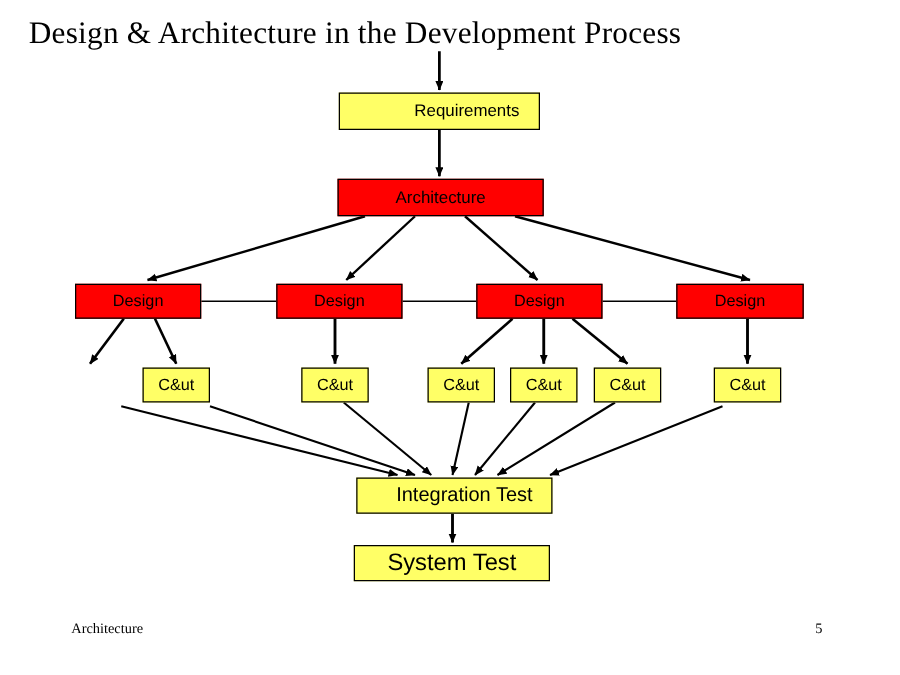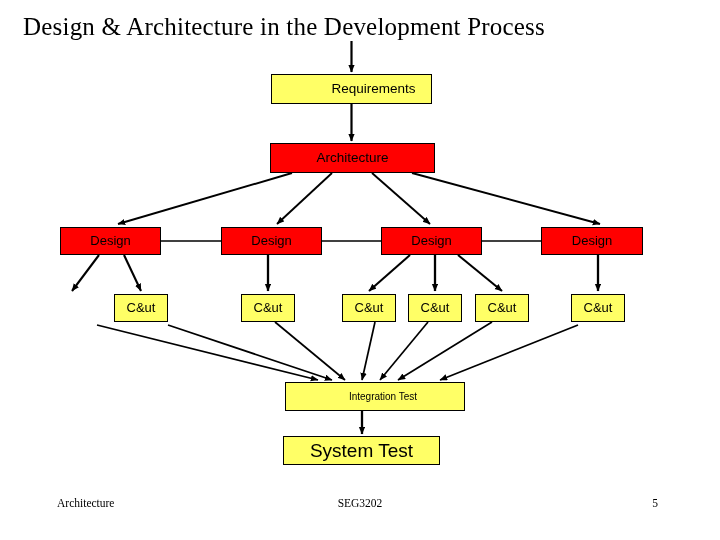--- a/index.html
+++ b/index.html
@@ -56,21 +56,21 @@
   .n-d2    { left:221px; top:227px; width:101px; height:28px; font-size:13px; }
   .n-d3    { left:381px; top:227px; width:101px; height:28px; font-size:13px; }
   .n-d4    { left:541px; top:227px; width:102px; height:28px; font-size:13px; }
   .n-code  { left:43px;  top:294px; width:54px;  height:82px; font-size:13px; }
   .n-c1    { left:114px; top:294px; width:54px;  height:28px; font-size:13px; }
   .n-c2    { left:241px; top:294px; width:54px;  height:28px; font-size:13px; }
   .n-c3    { left:342px; top:294px; width:54px;  height:28px; font-size:13px; }
   .n-c4    { left:408px; top:294px; width:54px;  height:28px; font-size:13px; }
   .n-c5    { left:475px; top:294px; width:54px;  height:28px; font-size:13px; }
   .n-c6    { left:571px; top:294px; width:54px;  height:28px; font-size:13px; }
-  .n-int   { left:285px; top:382px; width:180px; height:29px; font-size:10px;padding-left:16px; }
+  .n-int   { left:285px; top:382px; width:157px; height:29px; font-size:16px;padding-left:16px; }
   .n-sys   { left:283px; top:436px; width:157px; height:29px; font-size:19px; }
   .footer-item {
     position: absolute;
     font-family: "Liberation Serif", serif;
     font-size: 11.5px;
     color: #000000;
     top: 497px;
   }
   .f-left   { left:57px;  }
   .f-center { left:0; width:720px; text-align:center; }
@@ -170,16 +170,15 @@
 
   <div class="node yellow n-int">
     <span class="lbl">Integration Test</span>
   </div>
 
   <div class="node yellow n-sys">
     <span class="lbl">System Test</span>
   </div>
 
   <div class="footer-item f-left">Architecture</div>
-  <div class="footer-item f-center">SEG3202</div>
   <div class="footer-item f-right">5</div>
 
 </div>
 
 </body></html>

